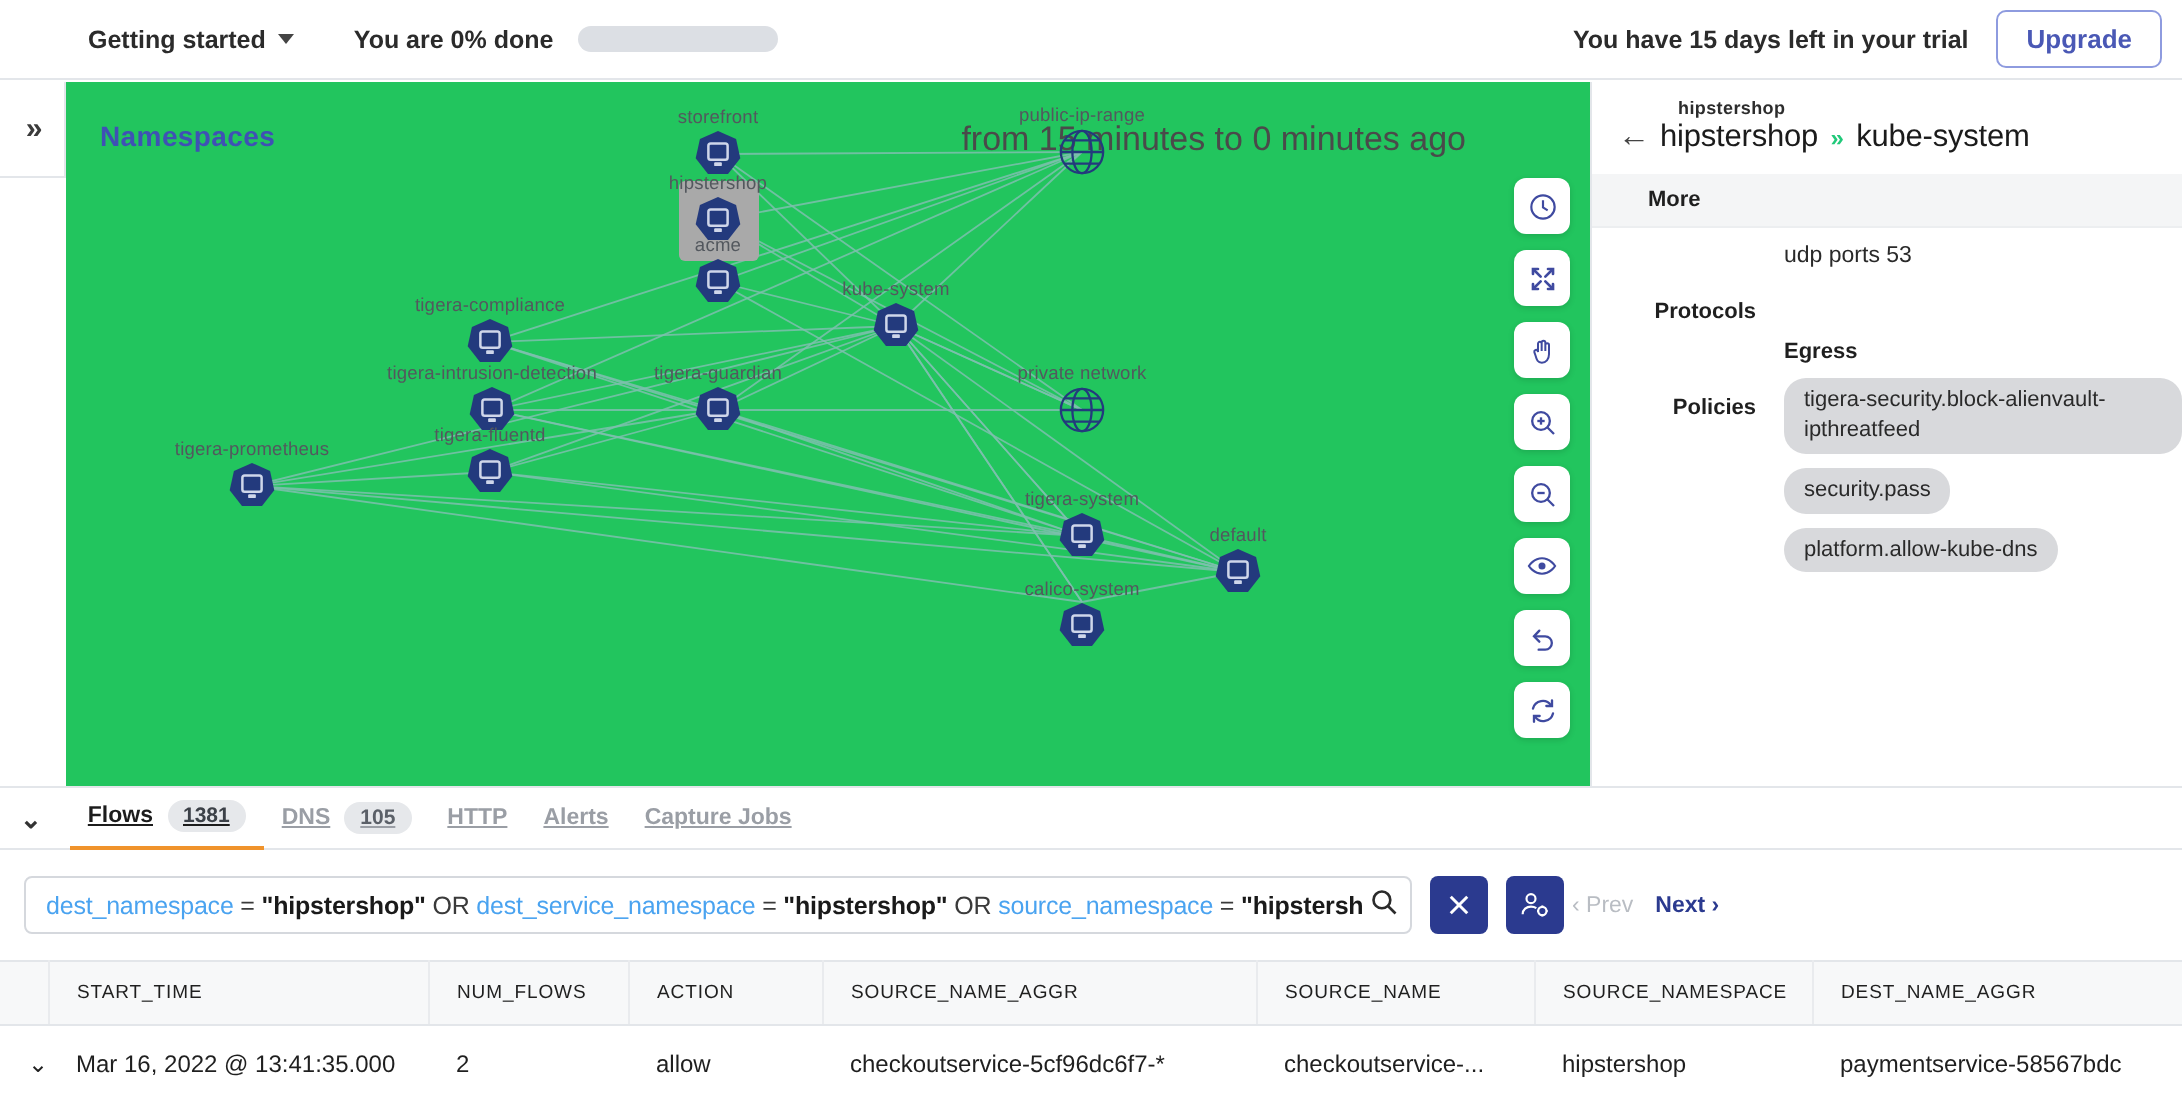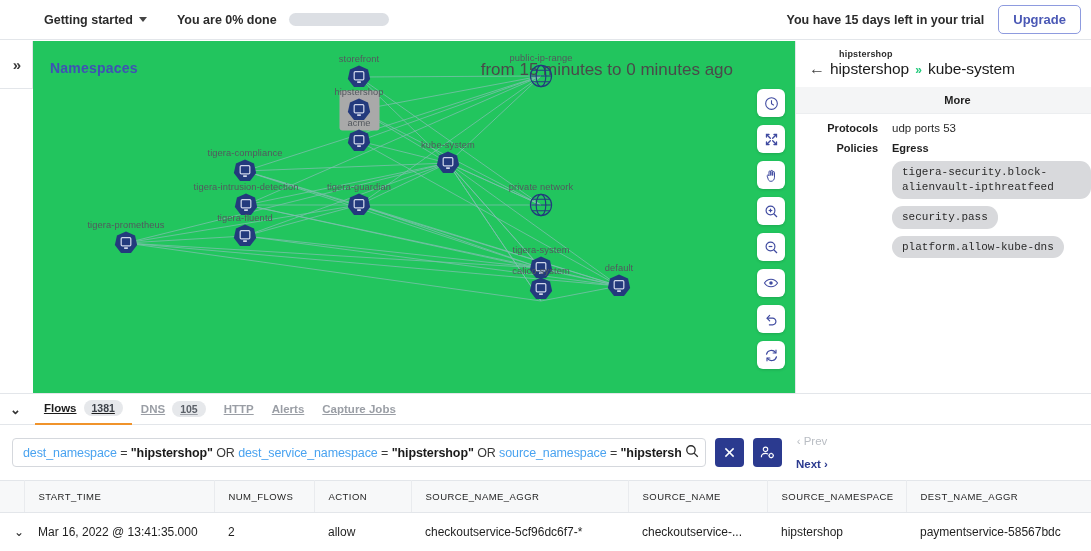--- a/index.html
+++ b/index.html
@@ -117,32 +117,32 @@
   table.p-table th.lbl { width: 78px; }
   table.p-table td {
     font-size: 11.5px; color: #2a2a2a; padding: 11px 0;
     border-bottom: 1px solid #eceef0; text-align: center;
   }
   table.p-table td.lbl {
     font-weight: 700; font-size: 11px; text-align: left; padding-left: 18px;
   }
   .more-row {
     background: #f4f5f6; font-size: 11px; font-weight: 700; color: #1f1f1f;
-    padding: 7px 0 7px 28px; border-bottom: 1px solid #eceef0; text-align: center;
+    padding: 7px 0 7px 28px; border-bottom: 1px solid #eceef0;
   }
   .kv { display: flex; padding: 8px 0 0 0; }
   .kv .k {
     width: 96px; text-align: right; padding-right: 14px;
-    font-size: 11px; font-weight: 700; color: #1f1f1f; flex: 0 0 auto;
+    font-size: 11px; font-weight: 700; color: #1f1f1f; flex: 0 0 auto; margin-top: 28px;
   }
   .kv .v { font-size: 11.5px; color: #2a2a2a; }
   .chip {
     display: inline-block; background: #d8d9dc; border-radius: 11px;
     padding: 4px 10px; font-size: 11px; color: #2a2a2a; margin-top: 7px;
-    line-height: 1.35; max-width: 200px; font-family: Liberation Mono, monospace;
+    line-height: 1.35; max-width: 200px;
   }
   .egress-lbl { font-size: 11px; font-weight: 700; color: #1f1f1f; }
 
   
   #bottom {
     position: absolute; left: 0; top: 393px; width: 1091px; height: 158px;
     background: #fff; border-top: 1px solid #e3e6ea;
   }
   #tabs {
     height: 31px; display: flex; align-items: center;
@@ -178,21 +178,21 @@
   #query-text .val { color: #1a1a1a; font-weight: 700; }
   .q-search { color: #2b2b2b; font-size: 13px; padding-left: 4px; flex: 0 0 auto;}
   .sq-btn {
     width: 29px; height: 29px; border-radius: 4px; background: #2b3a8f;
     border: none; margin-left: 9px; color: #fff; cursor: pointer;
     display: flex; align-items: center; justify-content: center;
   }
   #showing {
     margin-left: 40px; font-size: 12.5px; color: #1f1f1f; font-weight: 500; white-space: nowrap;
   }
-  .pager { margin-left: 14px; font-size: 11.5px; display: flex; gap: 11px; align-items: center; flex-direction: column;}
+  .pager { margin-left: 4px; font-size: 11.5px; display: flex; gap: 11px; align-items: center;}
   .pager .prev { color: #b9bdc3; cursor: default; }
   .pager .next { color: #2b3a8f; font-weight: 700; cursor: pointer; }
 
   
   #ftable { width: 1091px; border-collapse: collapse; table-layout: fixed; }
   #ftable th {
     background: #f7f8f9; font-size: 9.5px; font-weight: 400; color: #1f1f1f;
     letter-spacing: .45px; text-align: left; padding: 10px 0 10px 14px;
     border-top: 1px solid #e3e6ea; border-bottom: 1px solid #e3e6ea;
     border-right: 1px solid #e9ebee; white-space: nowrap; overflow: hidden;
@@ -375,21 +375,21 @@
         <div class="node-label">tigera-system</div>
       </div>
       <div class="node" style="left: 586px; top: 245px;">
         <div class="node-hex"><svg width="25" height="25" viewBox="0 0 26 26">
             <polygon points="13,1 22.4,5.2 24.6,15.2 18.2,23.4 7.8,23.4 1.4,15.2 3.6,5.2" fill="#233a7d"></polygon>
             <rect x="8" y="7.5" width="10" height="8.5" rx="1.2" fill="none" stroke="#cfd6ea" stroke-width="1.3"></rect>
             <rect x="11" y="17.3" width="4" height="2" rx=".5" fill="#cfd6ea"></rect>
           </svg></div>
         <div class="node-label">default</div>
       </div>
-      <div class="node" style="left: 508px; top: 248px;">
+      <div class="node" style="left: 508px; top: 272px;">
         <div class="node-hex"><svg width="25" height="25" viewBox="0 0 26 26">
             <polygon points="13,1 22.4,5.2 24.6,15.2 18.2,23.4 7.8,23.4 1.4,15.2 3.6,5.2" fill="#233a7d"></polygon>
             <rect x="8" y="7.5" width="10" height="8.5" rx="1.2" fill="none" stroke="#cfd6ea" stroke-width="1.3"></rect>
             <rect x="11" y="17.3" width="4" height="2" rx=".5" fill="#cfd6ea"></rect>
           </svg></div>
         <div class="node-label">calico-system</div>
       </div>
     </div>
 
   <div id="graph-tools">

